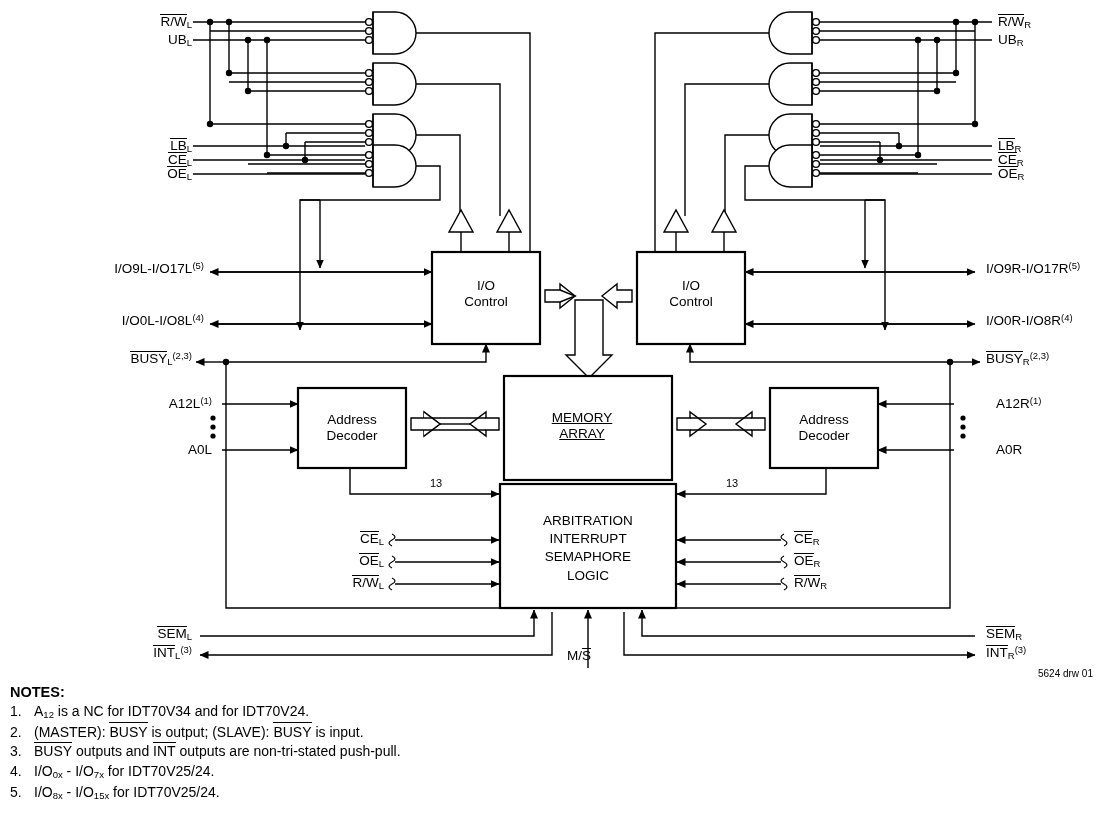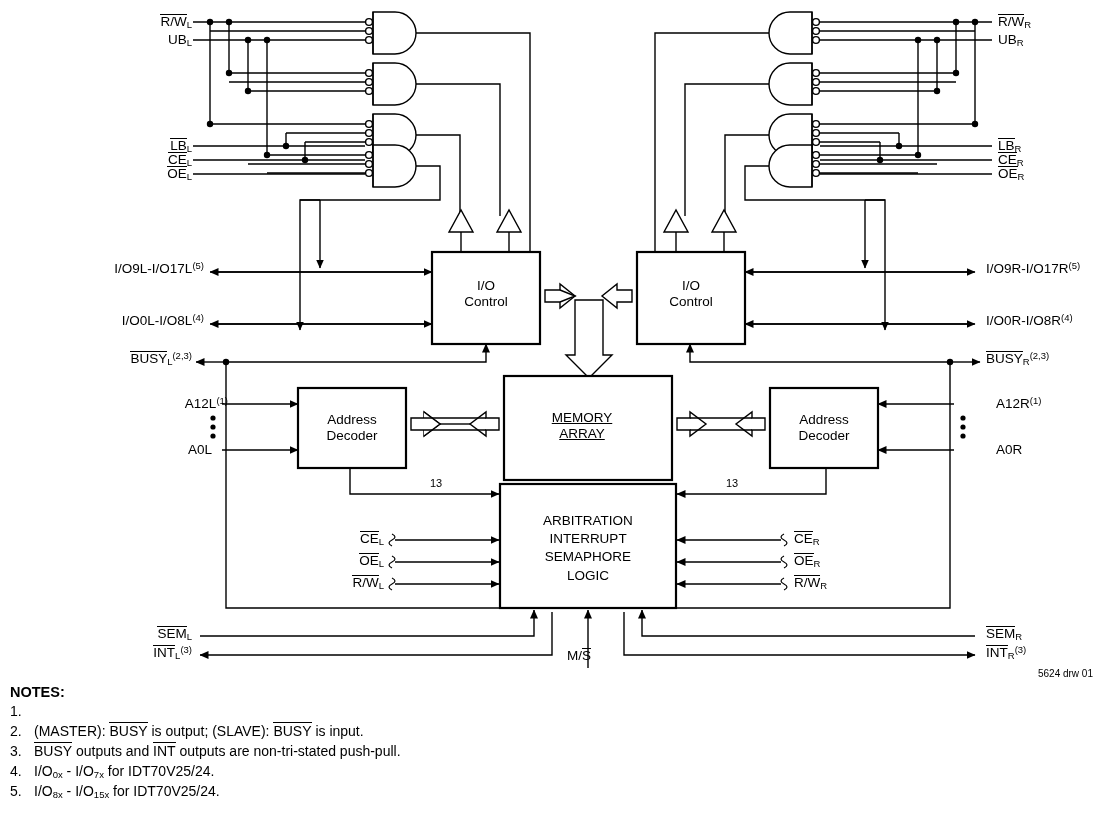--- a/index.html
+++ b/index.html
@@ -277,21 +277,21 @@
 <div class="lbl" style="left:998px;top:166px;"><span class="ob">OE</span><span class="sub">R</span></div>
 
 <div class="lbl r" style="left:52px;top:261px;width:152px;"><span>I/O9L-I/O17L</span><span class="sup">(5)</span></div>
 <div class="lbl r" style="left:52px;top:313px;width:152px;"><span>I/O0L-I/O8L</span><span class="sup">(4)</span></div>
 <div class="lbl" style="left:986px;top:261px;"><span>I/O9R-I/O17R</span><span class="sup">(5)</span></div>
 <div class="lbl" style="left:986px;top:313px;"><span>I/O0R-I/O8R</span><span class="sup">(4)</span></div>
 
 <div class="lbl r" style="left:60px;top:351px;width:132px;"><span class="ob">BUSY</span><span class="sub">L</span><span class="sup">(2,3)</span></div>
 <div class="lbl" style="left:986px;top:351px;"><span class="ob">BUSY</span><span class="sub">R</span><span class="sup">(2,3)</span></div>
 
-<div class="lbl r" style="left:116px;top:396px;width:112px;"><span>A12L</span><span class="sup">(1)</span></div>
+<div class="lbl r" style="left:100px;top:396px;width:112px;"><span>A12L</span><span class="sup">(1)</span></div>
 <div class="lbl r" style="left:100px;top:442px;width:112px;"><span>A0L</span></div>
 <div class="lbl" style="left:996px;top:396px;"><span>A12R</span><span class="sup">(1)</span></div>
 <div class="lbl" style="left:996px;top:442px;"><span>A0R</span></div>
 
 <div class="lbl" style="left:430px;top:477px;font-size:11px;">13</div>
 <div class="lbl" style="left:726px;top:477px;font-size:11px;">13</div>
 
 <div class="lbl r" style="left:280px;top:531px;width:104px;"><span class="ob">CE</span><span class="sub">L</span></div>
 <div class="lbl r" style="left:280px;top:553px;width:104px;"><span class="ob">OE</span><span class="sub">L</span></div>
 <div class="lbl r" style="left:280px;top:575px;width:104px;"><span class="ob">R/W</span><span class="sub">L</span></div>
@@ -314,20 +314,21 @@
 <div class="blkname" style="left:504px;top:410px;width:156px;text-decoration:underline;">MEMORY<br>ARRAY</div>
 <div class="blkname" style="left:500px;top:512px;width:176px;line-height:1.35;">ARBITRATION<br>INTERRUPT<br>SEMAPHORE<br>LOGIC</div>
 
 <div class="drw">5624 drw 01</div>
 
 <div class="notes">
   <h4>NOTES:</h4>
 
   <div class="noteline">
     <div class="noteno">1.</div>
+    <div>A<span class="sub">12</span> is a NC for IDT70V34 and for IDT70V24.</div>
   </div>
 
   <div class="noteline">
     <div class="noteno">2.</div>
     <div>(MASTER): <span class="ob">BUSY</span> is output; (SLAVE): <span class="ob">BUSY</span> is input.</div>
   </div>
 
   <div class="noteline">
     <div class="noteno">3.</div>
     <div><span class="ob">BUSY</span> outputs and <span class="ob">INT</span> outputs are non-tri-stated push-pull.</div>

